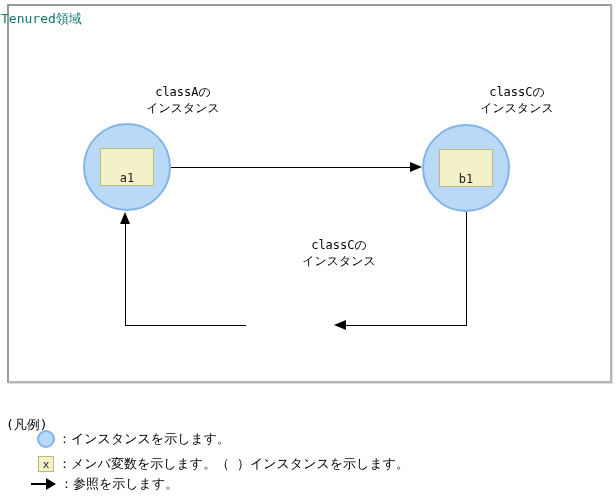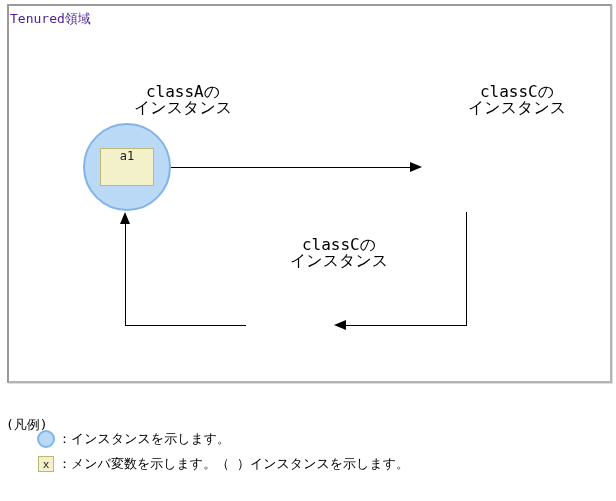--- a/index.html
+++ b/index.html
@@ -16,22 +16,22 @@
   .tenured-box {
     position: absolute; left: 7px; top: 4px;
     width: 605px; height: 379px;
     box-sizing: border-box;
     border: 2px solid #b5b5b5;
     border-top-color: #9a9a9a; border-left-color: #9a9a9a;
     box-shadow: 1px 1px 0 #dedede;
     background: #ffffff;
   }
   .region-label {
-    position: absolute; left: 10px; top: 12px;
-    font-size: 13px; line-height: 14px; color: #4c1d95;
+    position: absolute; left: 1px; top: 12px;
+    font-size: 13px; line-height: 14px; color: #0f766e;
     letter-spacing: 0px; white-space: nowrap;
   }
 
   
   .node {
     position: absolute; width: 84px; height: 84px;
     border-radius: 50%;
     background: #b9d9f7;
     border: 2px solid #82b4e8;
     display: flex; align-items: center; justify-content: center;
@@ -39,29 +39,29 @@
   }
   .node-a1 { left: 83px;  top: 123px; }
   .node-b1 { left: 422px; top: 124px; }
   .node-c1 { left: 246px; top: 276px; }
 
   .member-box {
     width: 54px; height: 38px;
     box-sizing: border-box;
     background: #f2f1ca;
     border: 1px solid #bcb97a;
-    display: flex; align-items: flex-start; justify-content: center;
+    display: flex; align-items: flex-end; justify-content: center;
     font-size: 12px; color: #222;
   }
 
   
   .node-label {
     position: absolute; width: 160px;
     text-align: center;
-    font-size: 16px; line-height: 16px;
+    font-size: 12px; line-height: 16px;
     white-space: nowrap;
   }
   .label-a1 { left: 103px; top: 84px; }
   .label-b1 { left: 437px; top: 84px; }
   .label-c1 { left: 259px; top: 237px; }
 
   
   .hline { position: absolute; height: 0; border-top: 1px solid #000; }
   .vline { position: absolute; width: 0; border-left: 1px solid #000; }
   .head  { position: absolute; width: 0; height: 0; }
@@ -141,20 +141,25 @@
   <div class="node-label label-c1">
     <div>classCの</div>
     <div>インスタンス</div>
   </div>
 
   <div class="node node-a1">
     <div class="member-box">
       <span>a1</span>
     </div>
   </div>
+  <div class="node node-b1">
+    <div class="member-box">
+      <span>b1</span>
+    </div>
+  </div>
 
   <div class="hline e1-line"></div>
   <div class="head e1-head"></div>
 
   <div class="vline e2-vline"></div>
   <div class="hline e2-hline"></div>
   <div class="head e2-head"></div>
 
   <div class="hline e3-hline"></div>
   <div class="vline e3-vline"></div>
@@ -167,14 +172,21 @@
     <span class="legend-text">：インスタンスを示します。</span>
   </div>
 
   <div class="legend-row legend-row-2">
     <span class="legend-memberbox">
       <span>x</span>
     </span>
     <span class="legend-text">：メンバ変数を示します。（ ）インスタンスを示します。</span>
   </div>
 
+  <div class="legend-row legend-row-3">
+    <span class="legend-arrow">
+      <span class="shaft"></span>
+      <span class="tip"></span>
+    </span>
+    <span class="legend-text">：参照を示します。</span>
+  </div>
 
 </div>
 
 </body></html>

